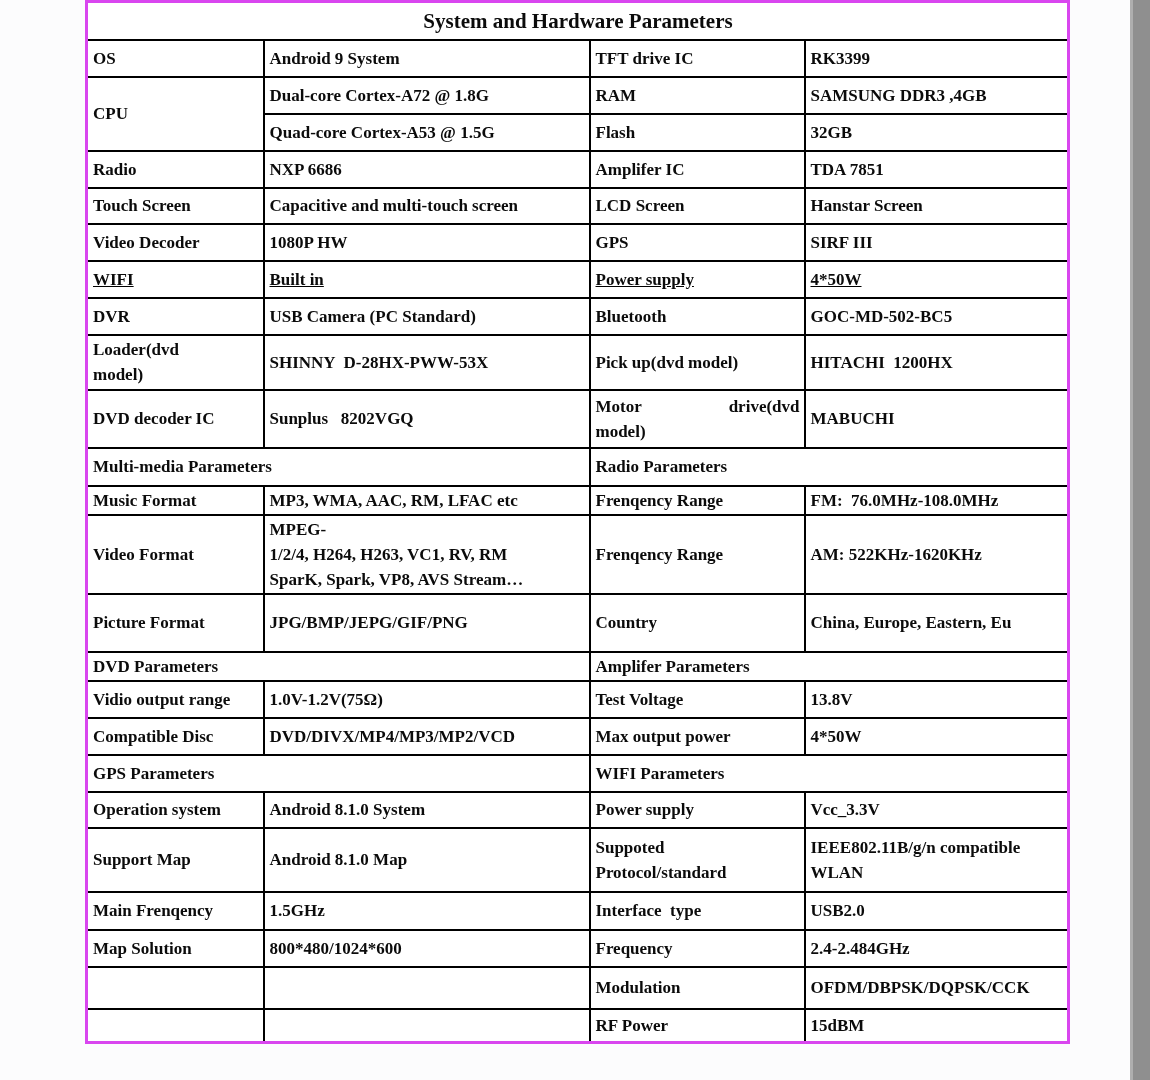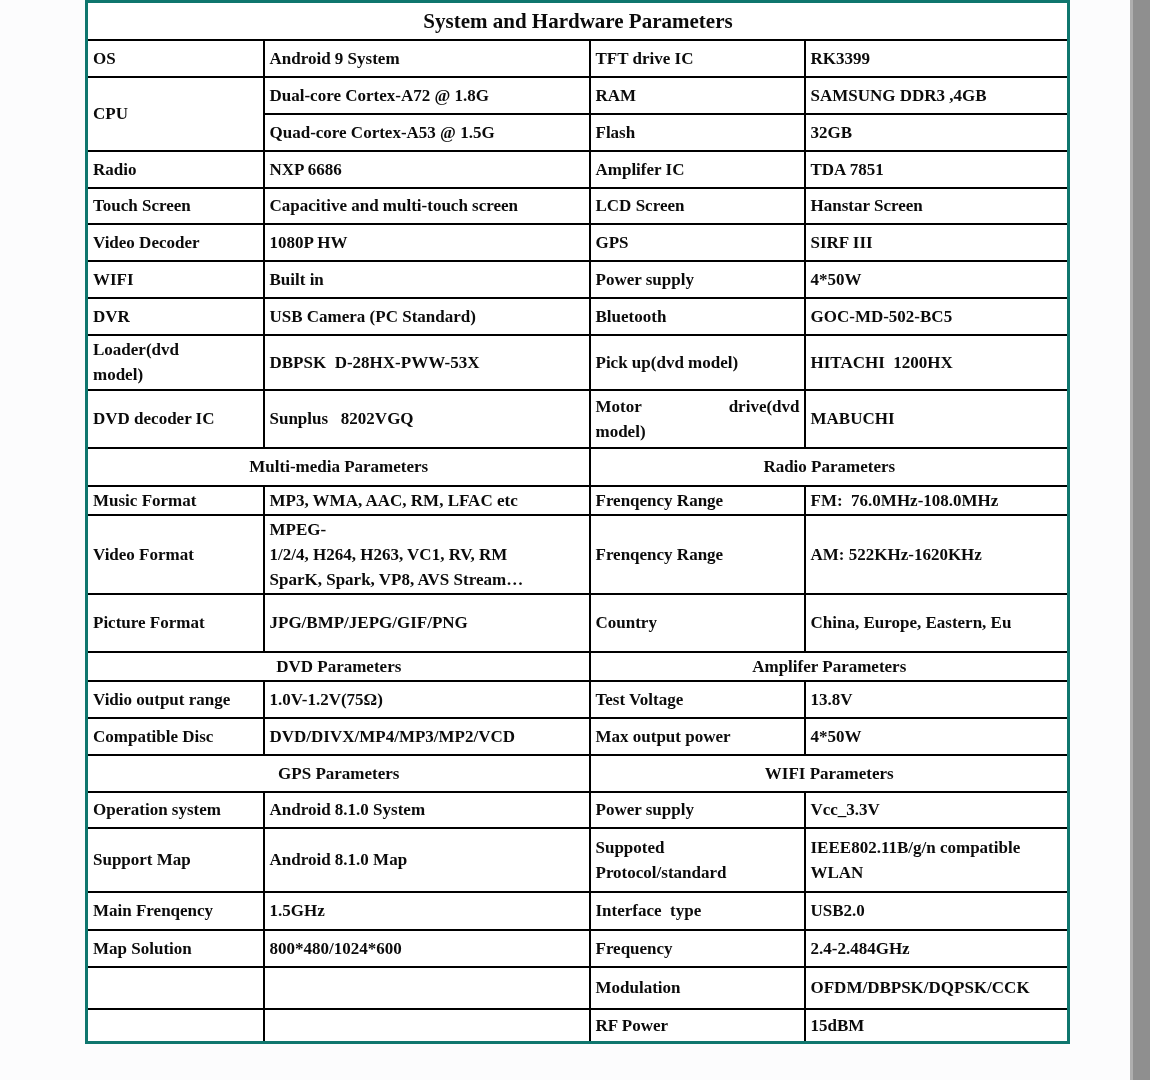--- a/index.html
+++ b/index.html
@@ -5,30 +5,30 @@
   html,body{margin:0;padding:0}
   body{
     width:1150px;height:1080px;position:relative;overflow:hidden;
     background:#f7f8fb;
     font-family:"Liberation Serif","DejaVu Serif",serif;
   }
   .page{position:absolute;inset:0;background:#fcfcfd}
   table.spec-table{
     position:absolute;left:85px;top:0;
     width:982px;table-layout:fixed;border-collapse:collapse;
-    background:#ffffff;border:3px solid #0f766e;
+    background:#ffffff;border:3px solid #d946ef;
   }
   td{
     border:2px solid #000;
     padding:1px 4px 1px 5px;
     font-weight:bold;font-size:17px;line-height:25px;color:#0b0b0b;
     vertical-align:middle;white-space:pre-wrap;overflow:hidden;
   }
   td.t-title{font-size:21px;text-align:center;line-height:32px}
-  td.t-section{text-align:center}
+  td.t-section{}
   .spread{display:flex;justify-content:space-between}
   .scroll-strip{
     position:absolute;top:0;right:0;height:1080px;width:17px;
     background:#8f8f8f;border-left:3px solid #aeaeae;
   }
 </style>
 </head>
 <body>
 
 <div class="page">
@@ -71,36 +71,36 @@
           <td>Capacitive and multi-touch screen</td>
           <td>LCD Screen</td>
           <td>Hanstar Screen</td>
         </tr>
         <tr style="height: 37px;">
           <td>Video Decoder</td>
           <td>1080P HW</td>
           <td>GPS</td>
           <td>SIRF III</td>
         </tr>
-        <tr style="height: 37px;">
+        <tr style="height: 37px; text-decoration: underline;">
           <td>WIFI</td>
           <td>Built in</td>
           <td>Power supply</td>
           <td>4*50W</td>
         </tr>
         <tr style="height: 37px;">
           <td>DVR</td>
           <td>USB Camera (PC Standard)</td>
           <td>Bluetooth</td>
           <td>GOC-MD-502-BC5</td>
         </tr>
         <tr style="height: 55px; padding-left: 16px;">
           <td>Loader(dvd
 model)</td>
-          <td>DBPSK  D-28HX-PWW-53X</td>
+          <td>SHINNY  D-28HX-PWW-53X</td>
           <td>Pick up(dvd model)</td>
           <td>HITACHI  1200HX</td>
         </tr>
         <tr style="height: 58px;">
           <td>DVD decoder IC</td>
           <td>Sunplus   8202VGQ</td>
           <td><div class="spread"><span>Motor</span><span>drive(dvd</span></div><div>model)</div></td>
           <td>MABUCHI</td>
         </tr>
         <tr style="height: 38px;">

